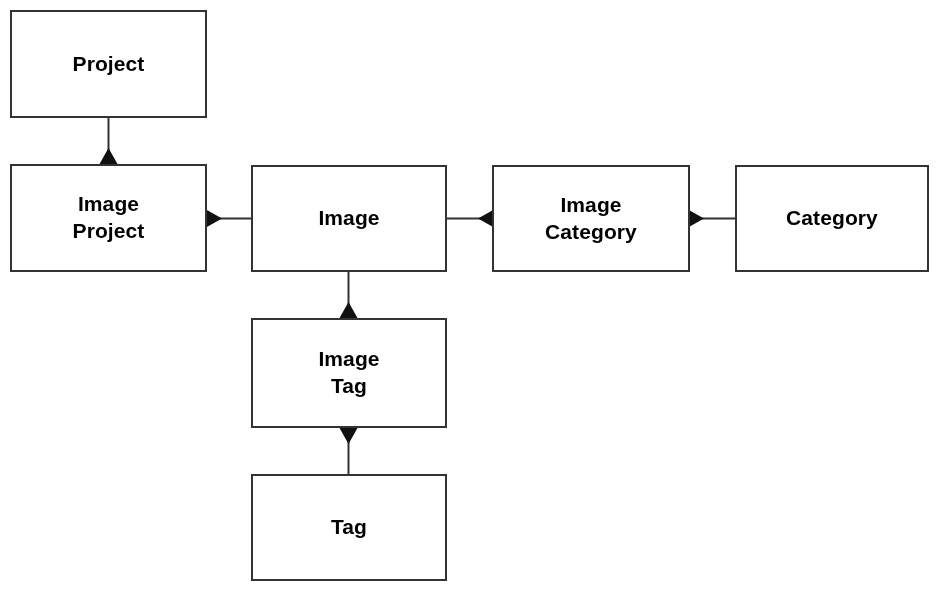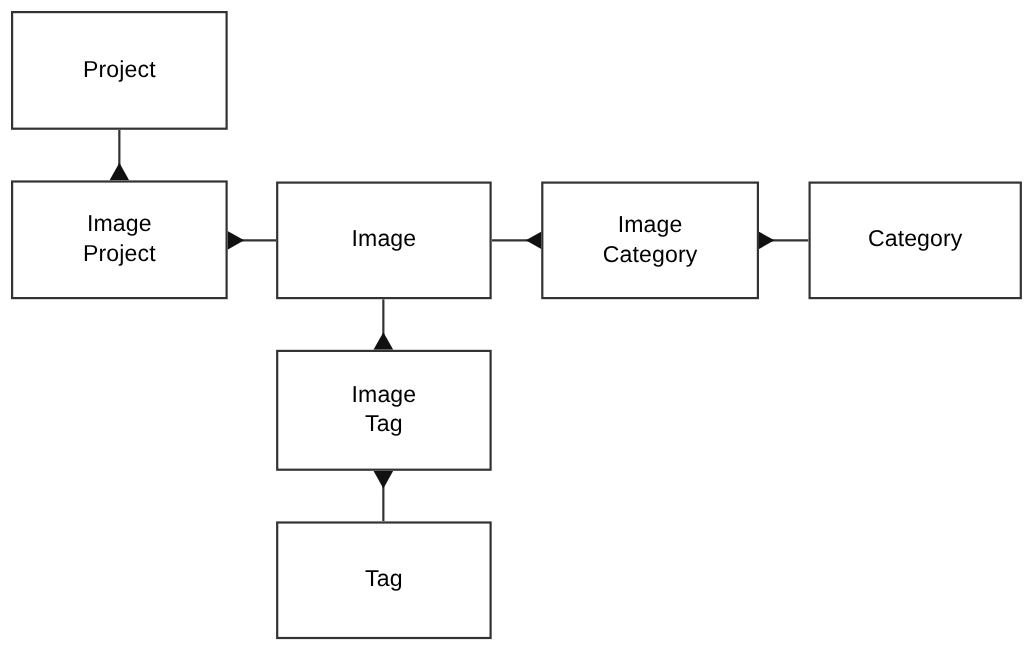--- a/index.html
+++ b/index.html
@@ -33,21 +33,21 @@
     border: 2px solid #333333;
     display: flex;
     align-items: center;
     justify-content: center;
     text-align: center;
     z-index: 2;
   }
   .node-label {
     font-family: "Liberation Sans", sans-serif;
     font-size: 21px;
-    font-weight: normal;
+    font-weight: bold;
     line-height: 1.28;
     color: #000000;
     letter-spacing: 0.1px;
     white-space: pre-line;
     user-select: none;
   }
 </style>
 </head>
 <body>
 

